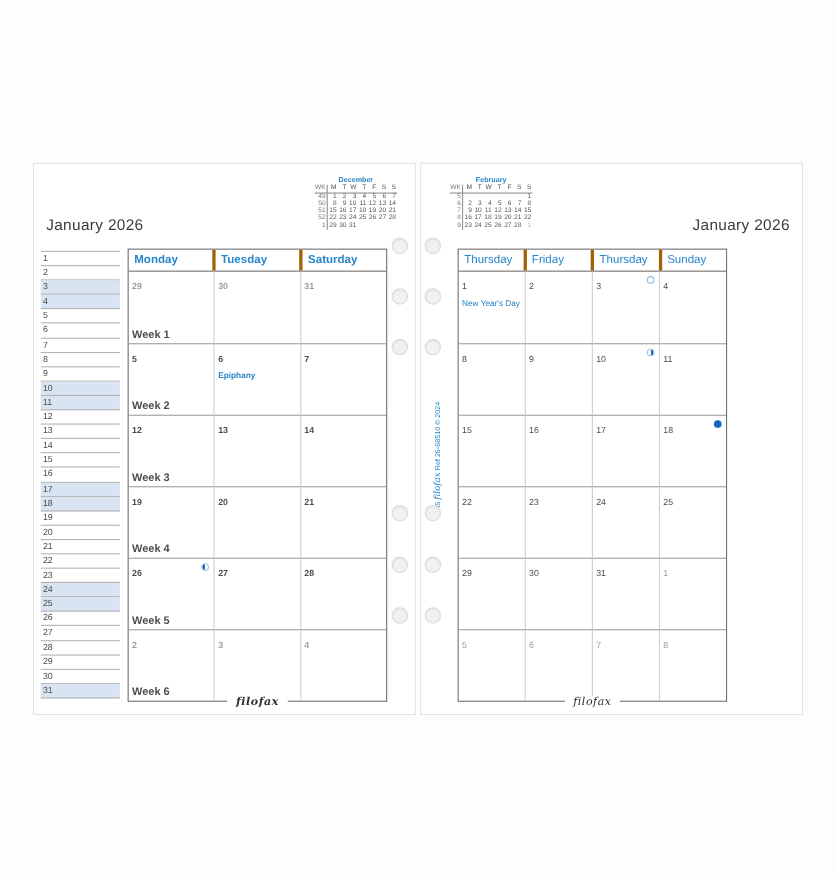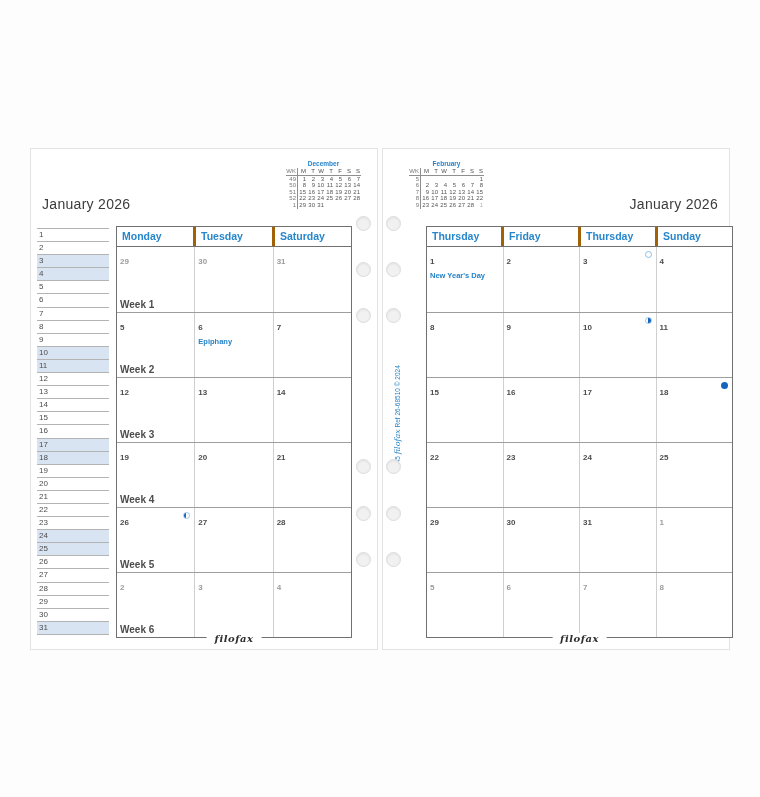--- a/index.html
+++ b/index.html
@@ -28,21 +28,21 @@
   
   .day-list{position:absolute;left:6px;top:79px;width:72px;height:407px;
             display:flex;flex-direction:column;border-top:1px solid #b3b3b3;}
   .dl-row{flex:1;position:relative;border-bottom:1px solid #b3b3b3;}
   .dl-row.weekend{background:#d9e4f3;}
   .dl-num{position:absolute;left:2px;top:1px;font-size:8px;color:#4c4c4c;}
 
   
   .cal-grid{position:absolute;top:77px;border:1px solid #707070;background:#fff;}
   #left-grid{left:85px;width:236px;font-weight:bold;}
-  #right-grid{left:43px;width:307px;font-weight:bold;}
+  #right-grid{left:33px;width:245px;}
   .cal-head{display:flex;height:20px;border-bottom:1px solid #707070;}
   .hcell{flex:1;font-size:10.5px;color:#2886cb;padding:3px 0 0 5px;border-left:3px solid #a16207;}
   .hcell:first-child{border-left:none;}
   .cal-row{display:flex;height:65px;}
   .cal-row + .cal-row{border-top:1px solid #9e9e9e;}
   .cell{flex:1;position:relative;border-left:1px solid #cfcfcf;padding:3px 3px;}
   .cell:first-child{border-left:none;}
   .daynum{font-size:8px;color:#4c4c4c;}
   .cell.other .daynum{color:#9c9c9c;}
   .note{display:block;font-size:7.5px;color:#2583c7;margin-top:3px;}

